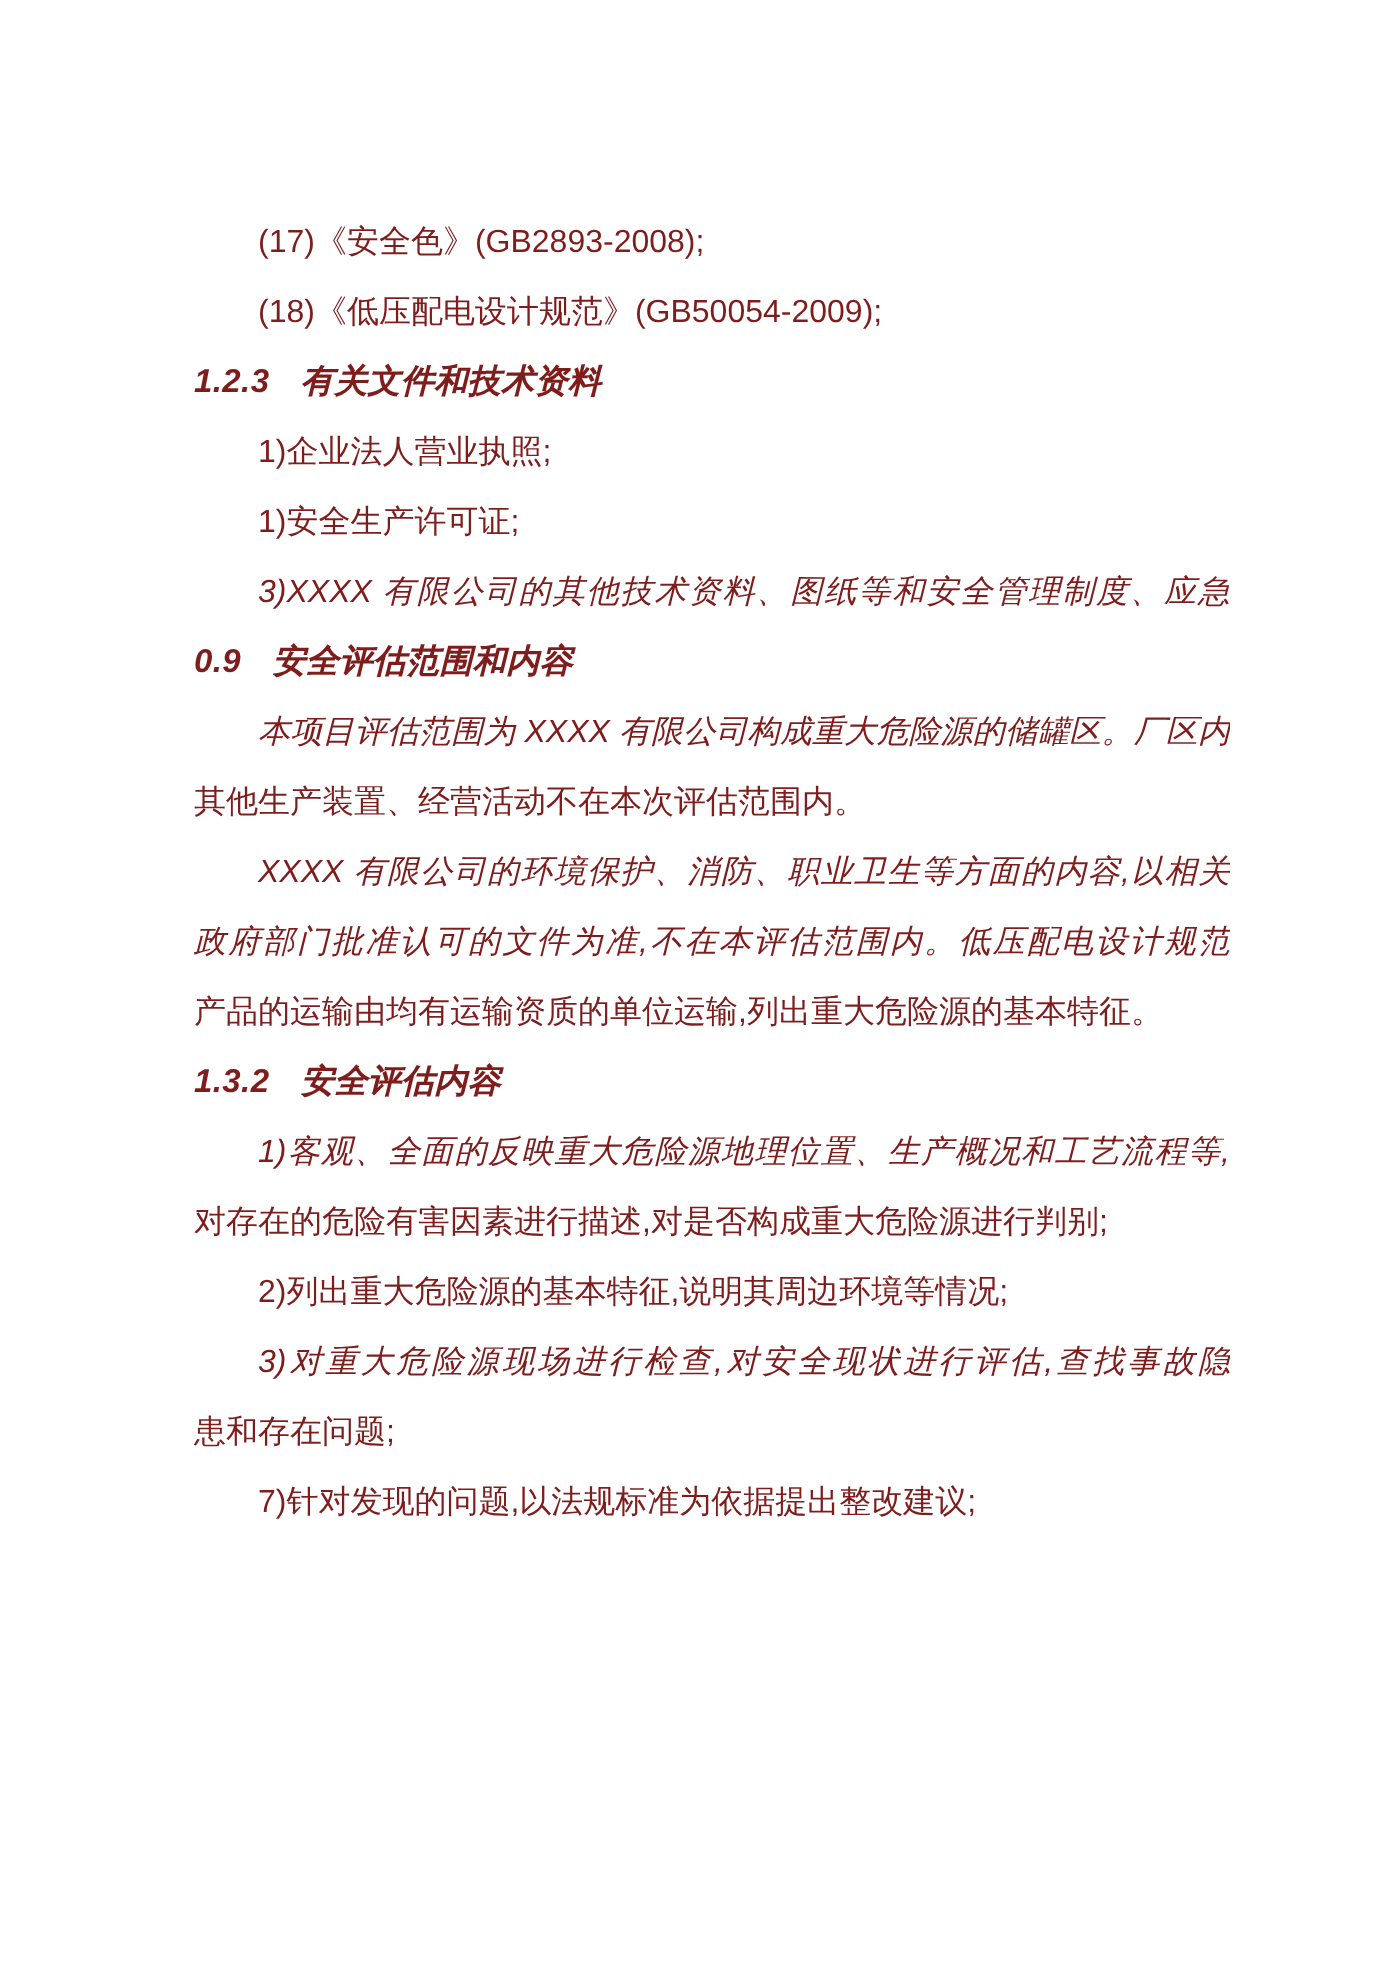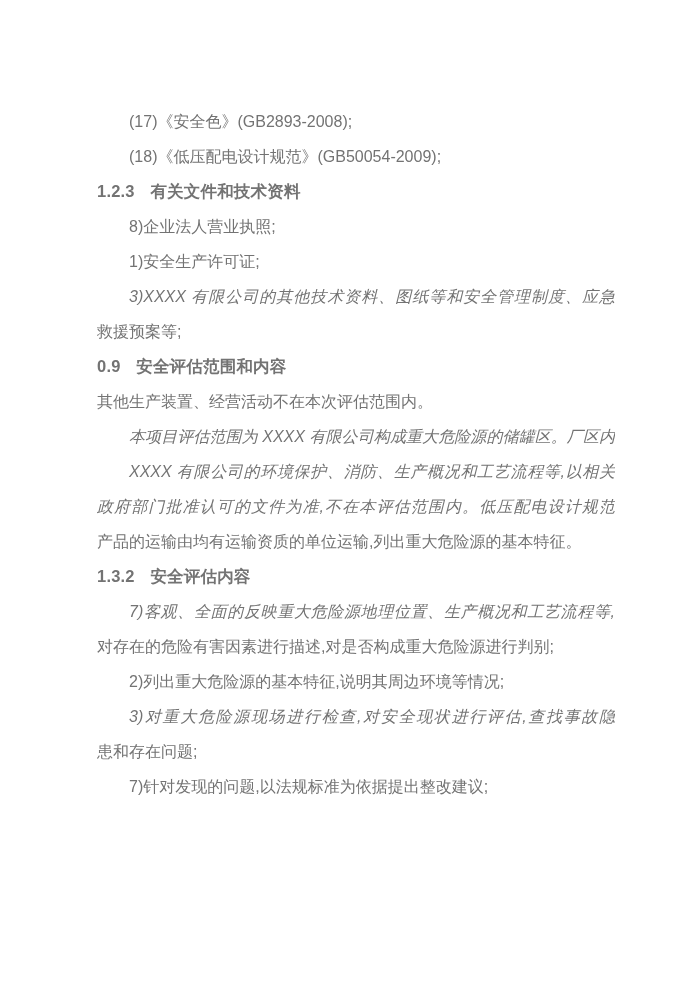--- a/index.html
+++ b/index.html
@@ -7,21 +7,21 @@
     padding: 0;
     background: #ffffff;
   }
   .page {
     position: relative;
     width: 700px;
     height: 990px;
     background: #ffffff;
     overflow: hidden;
     font-family: "Liberation Sans", "DejaVu Sans", sans-serif;
-    color: #737373;
+    color: #7f1d1d;
   }
   .doc {
     position: absolute;
     left: 97px;
     top: 104px;
     width: 518px;
     font-size: 16px;
     line-height: 35px;
     text-align: left;
   }
@@ -36,20 +36,21 @@
   .line.fill {
     text-align: justify;
     text-align-last: justify;
     font-style: italic;
   }
   .heading {
     height: 35px;
     font-weight: bold;
     font-size: 16.5px;
     letter-spacing: 0.2px;
+    font-style: italic;
   }
   .heading .hnum { margin-right: 0.95em; }
 </style>
 </head>
 <body>
 
 <div class="page">
   <div class="doc">
 
     <div class="para">
@@ -58,55 +59,54 @@
 
     <div class="para">
       <div class="line first">(18)《低压配电设计规范》(GB50054-2009);</div>
     </div>
 
     <div class="heading">
       <span class="hnum">1.2.3</span><span class="htitle">有关文件和技术资料</span>
     </div>
 
     <div class="para">
-      <div class="line first">8)企业法人营业执照;</div>
+      <div class="line first">1)企业法人营业执照;</div>
     </div>
 
     <div class="para">
       <div class="line first">1)安全生产许可证;</div>
     </div>
 
     <div class="para">
       <div class="line first fill">3)XXXX 有限公司的其他技术资料、图纸等和安全管理制度、应急</div>
-      <div class="line">救援预案等;</div>
     </div>
 
     <div class="heading">
       <span class="hnum">0.9</span><span class="htitle">安全评估范围和内容</span>
     </div>
 
 
     <div class="para">
+      <div class="line first fill">本项目评估范围为 XXXX 有限公司构成重大危险源的储罐区。厂区内</div>
       <div class="line">其他生产装置、经营活动不在本次评估范围内。</div>
-      <div class="line first fill">本项目评估范围为 XXXX 有限公司构成重大危险源的储罐区。厂区内</div>
     </div>
 
     <div class="para">
-      <div class="line first fill">XXXX 有限公司的环境保护、消防、生产概况和工艺流程等,以相关</div>
+      <div class="line first fill">XXXX 有限公司的环境保护、消防、职业卫生等方面的内容,以相关</div>
       <div class="line fill">政府部门批准认可的文件为准,不在本评估范围内。低压配电设计规范</div>
       <div class="line">产品的运输由均有运输资质的单位运输,列出重大危险源的基本特征。</div>
     </div>
 
     <div class="heading">
       <span class="hnum">1.3.2</span><span class="htitle">安全评估内容</span>
     </div>
 
 
     <div class="para">
-      <div class="line first fill">7)客观、全面的反映重大危险源地理位置、生产概况和工艺流程等,</div>
+      <div class="line first fill">1)客观、全面的反映重大危险源地理位置、生产概况和工艺流程等,</div>
       <div class="line">对存在的危险有害因素进行描述,对是否构成重大危险源进行判别;</div>
     </div>
 
     <div class="para">
       <div class="line first">2)列出重大危险源的基本特征,说明其周边环境等情况;</div>
     </div>
 
     <div class="para">
       <div class="line first fill">3)对重大危险源现场进行检查,对安全现状进行评估,查找事故隐</div>
       <div class="line">患和存在问题;</div>

